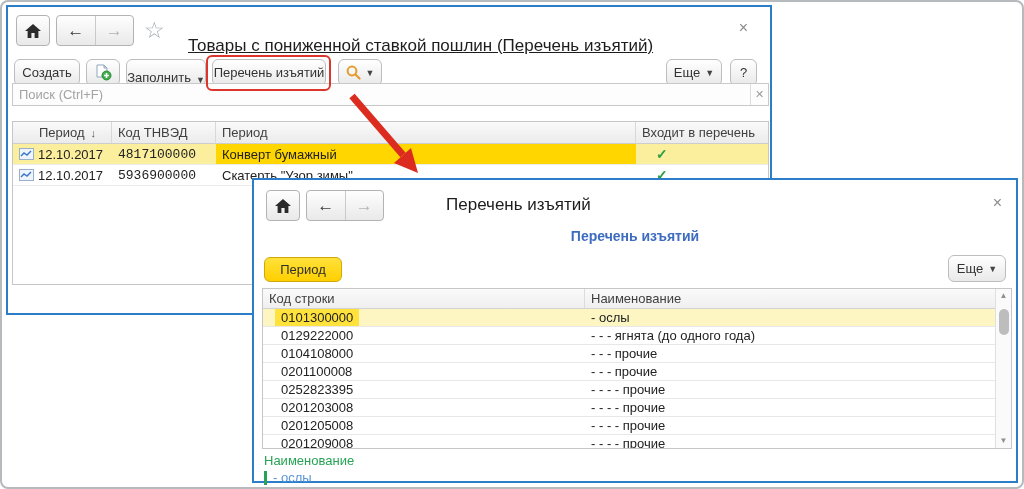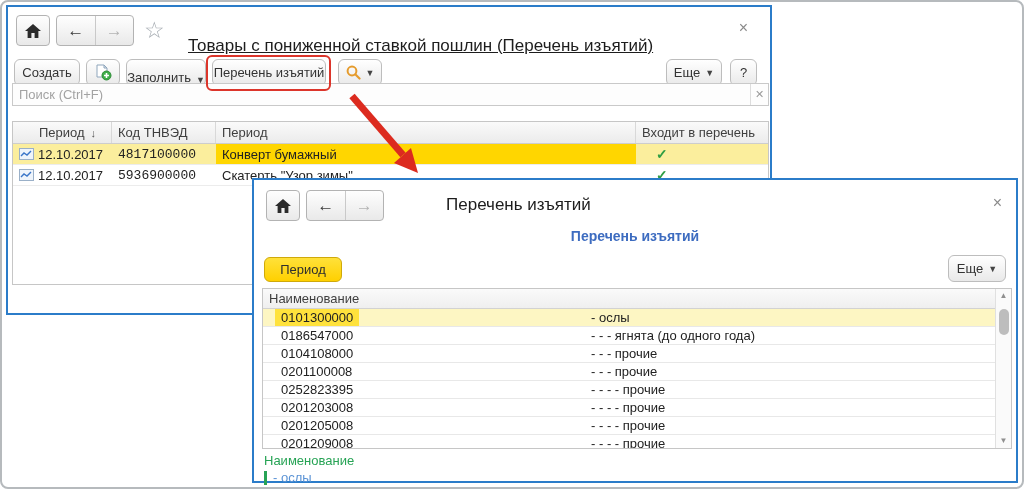--- a/index.html
+++ b/index.html
@@ -246,34 +246,37 @@
     <div class="btn btn-yellow" style="left:10px; top:77px; width:78px; height:25px;">
       <span>Период</span>
     </div>
     <div class="btn" style="right:10px; top:75px; width:58px;">
       <span>Еще</span>
       <span class="caret">▼</span>
     </div>
 
     <div class="ptable">
       <div class="phead">
+        <div class="hc pc1">
+          <span>Код строки</span>
+        </div>
         <div class="hc pc2">
           <span>Наименование</span>
         </div>
       </div>
       <div class="pbody" id="popup-rows">
           <div class="prow sel">
             <div class="pcell pcode">
               <span class="code-mark">0101300000</span>
             </div>
             <div class="pcell pname">- ослы</div>
           </div>
           <div class="prow">
             <div class="pcell pcode">
-              <span class="">0186547000</span>
+              <span class="">0129222000</span>
             </div>
             <div class="pcell pname">- - - ягнята (до одного года)</div>
           </div>
           <div class="prow">
             <div class="pcell pcode">
               <span class="">0104108000</span>
             </div>
             <div class="pcell pname">- - - прочие</div>
           </div>
           <div class="prow">

